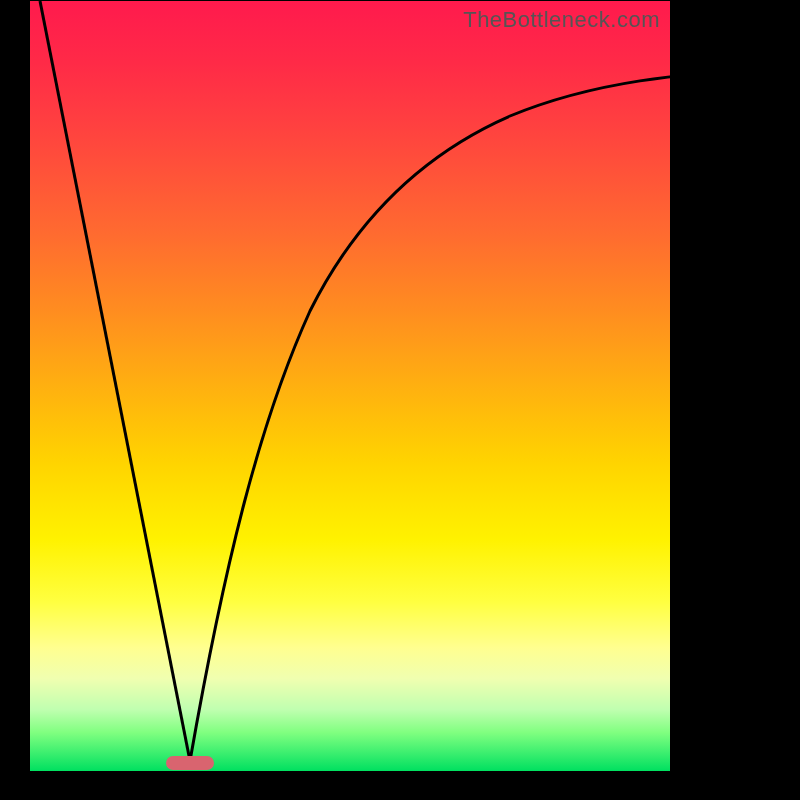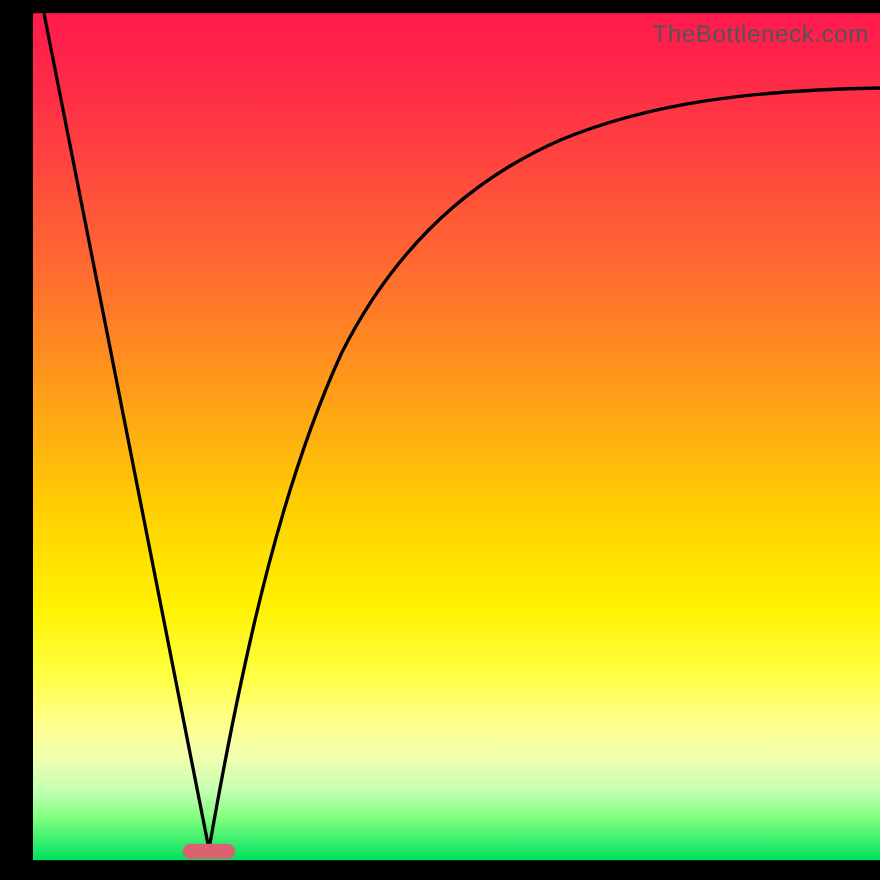--- a/index.html
+++ b/index.html
@@ -13,22 +13,22 @@
   }
   .chart-frame {
     position: relative;
     width: 800px;
     height: 800px;
     background: #000;
   }
   .plot-area {
     position: absolute;
     left: 30px;
-    top: 12px;
-    width: 770px;
+    top: 1px;
+    width: 640px;
     height: 770px;
     background: linear-gradient(to bottom,
       #ff1a4d 0%,
       #ff2a47 8%,
       #ff4040 16%,
       #ff6a30 30%,
       #ff8c20 40%,
       #ffb010 50%,
       #ffd400 60%,
       #fff200 70%,

